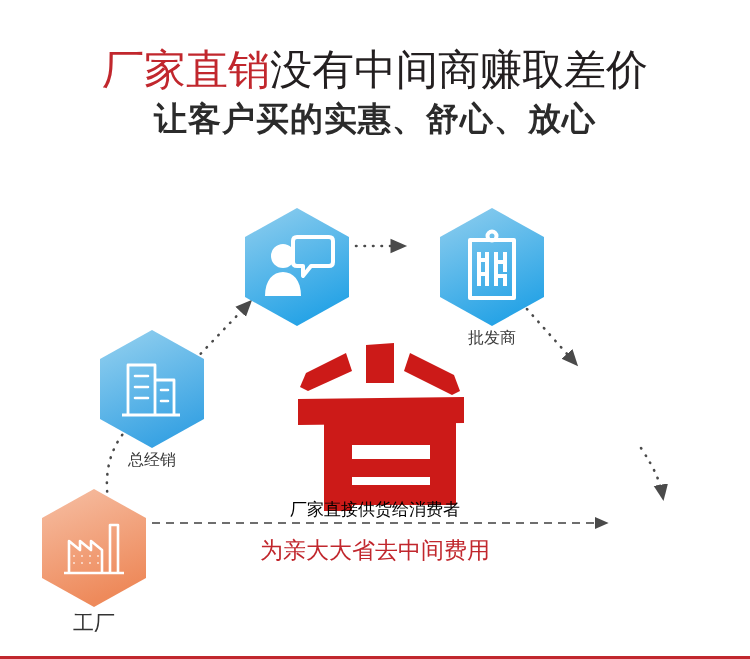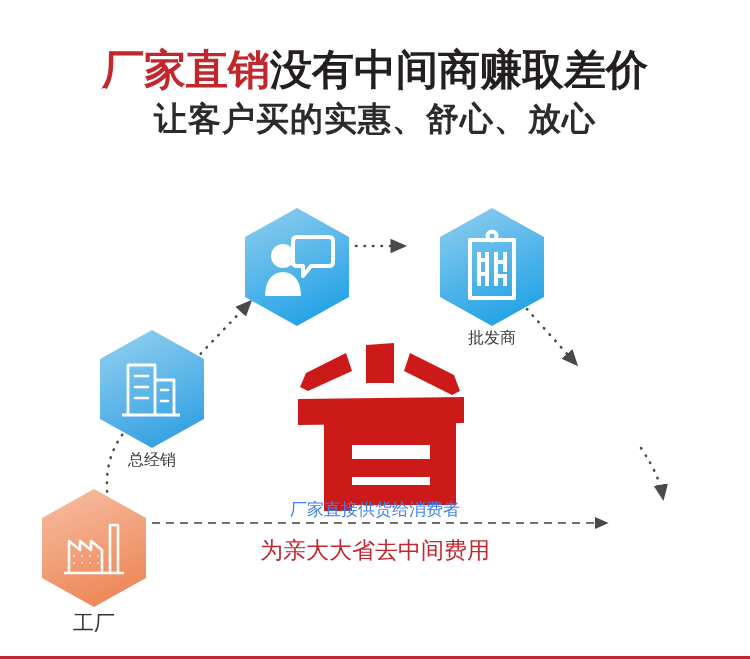--- a/index.html
+++ b/index.html
@@ -25,21 +25,21 @@
   .headline {
     position: absolute;
     left: 0;
     top: 44px;
     width: 750px;
     text-align: center;
     white-space: nowrap;
   }
   .headline-line1 {
     font-size: 42px;
-    font-weight: bold;
+    font-weight: normal;
     letter-spacing: 0px;
     line-height: 52px;
   }
   .hl-red {
     color: #c1272d;
   }
   .hl-dark {
     color: #231f20;
   }
   .headline-line2 {
@@ -119,21 +119,21 @@
   }
 
   
   .direct-label {
     position: absolute;
     left: 175px;
     top: 318px;
     width: 400px;
     text-align: center;
     font-size: 17px;
-    color: #3b82f6;
+    color: #000000;
     white-space: nowrap;
   }
   .savings-label {
     position: absolute;
     left: 175px;
     top: 355px;
     width: 400px;
     text-align: center;
     font-size: 23px;
     color: #c1272d;

